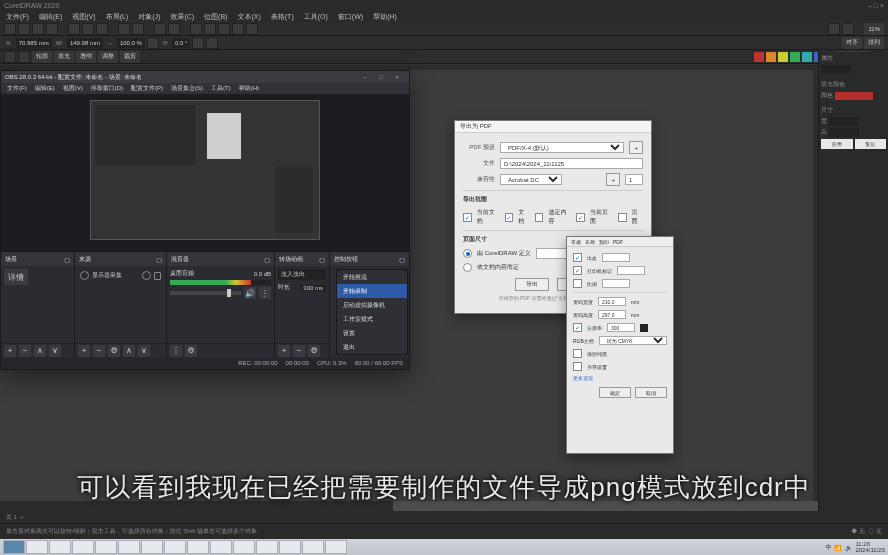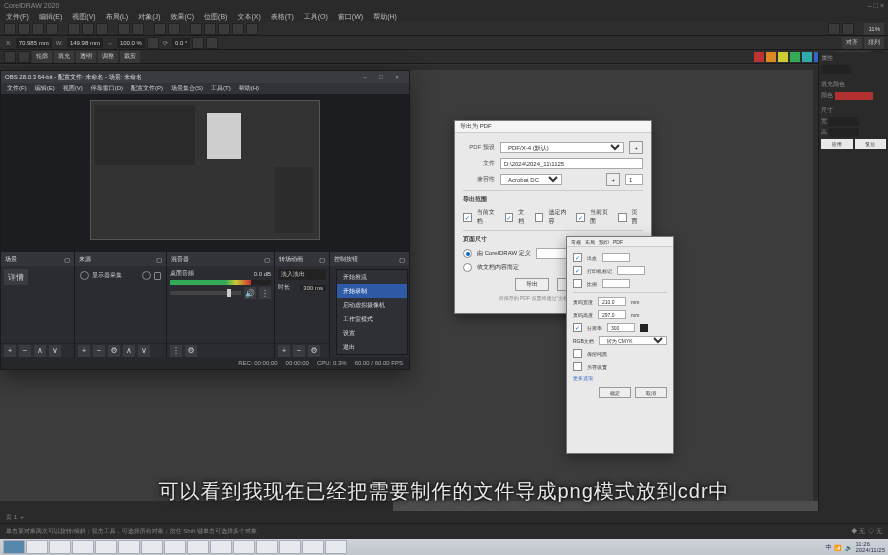--- a/index.html
+++ b/index.html
@@ -291,21 +291,21 @@
 .dlg2 .hdr { height:10px; background:#eee; border-bottom:1px solid #ccc; font-size:5px; padding:0 4px; display:flex; align-items:center; gap:4px; }
 .dlg2 .bd { padding:6px; font-size:5px; }
 .dlg2 input[type=text]{height:9px; width:28px; font-size:5px;}
 
 
 .subtitle {
   position: absolute;
   left: 0; right: 0;
   bottom: 50px;
   text-align: center;
-  font-size: 20px;
+  font-size: 26px;
   color: #e8e8e8;
   text-shadow: 0 0 3px #000, 0 0 6px #000;
   letter-spacing: 1px;
 }
 
 
 .doc-tabs {
   position: absolute;
   bottom: 32px; left:0; right:0;
   height: 12px;

